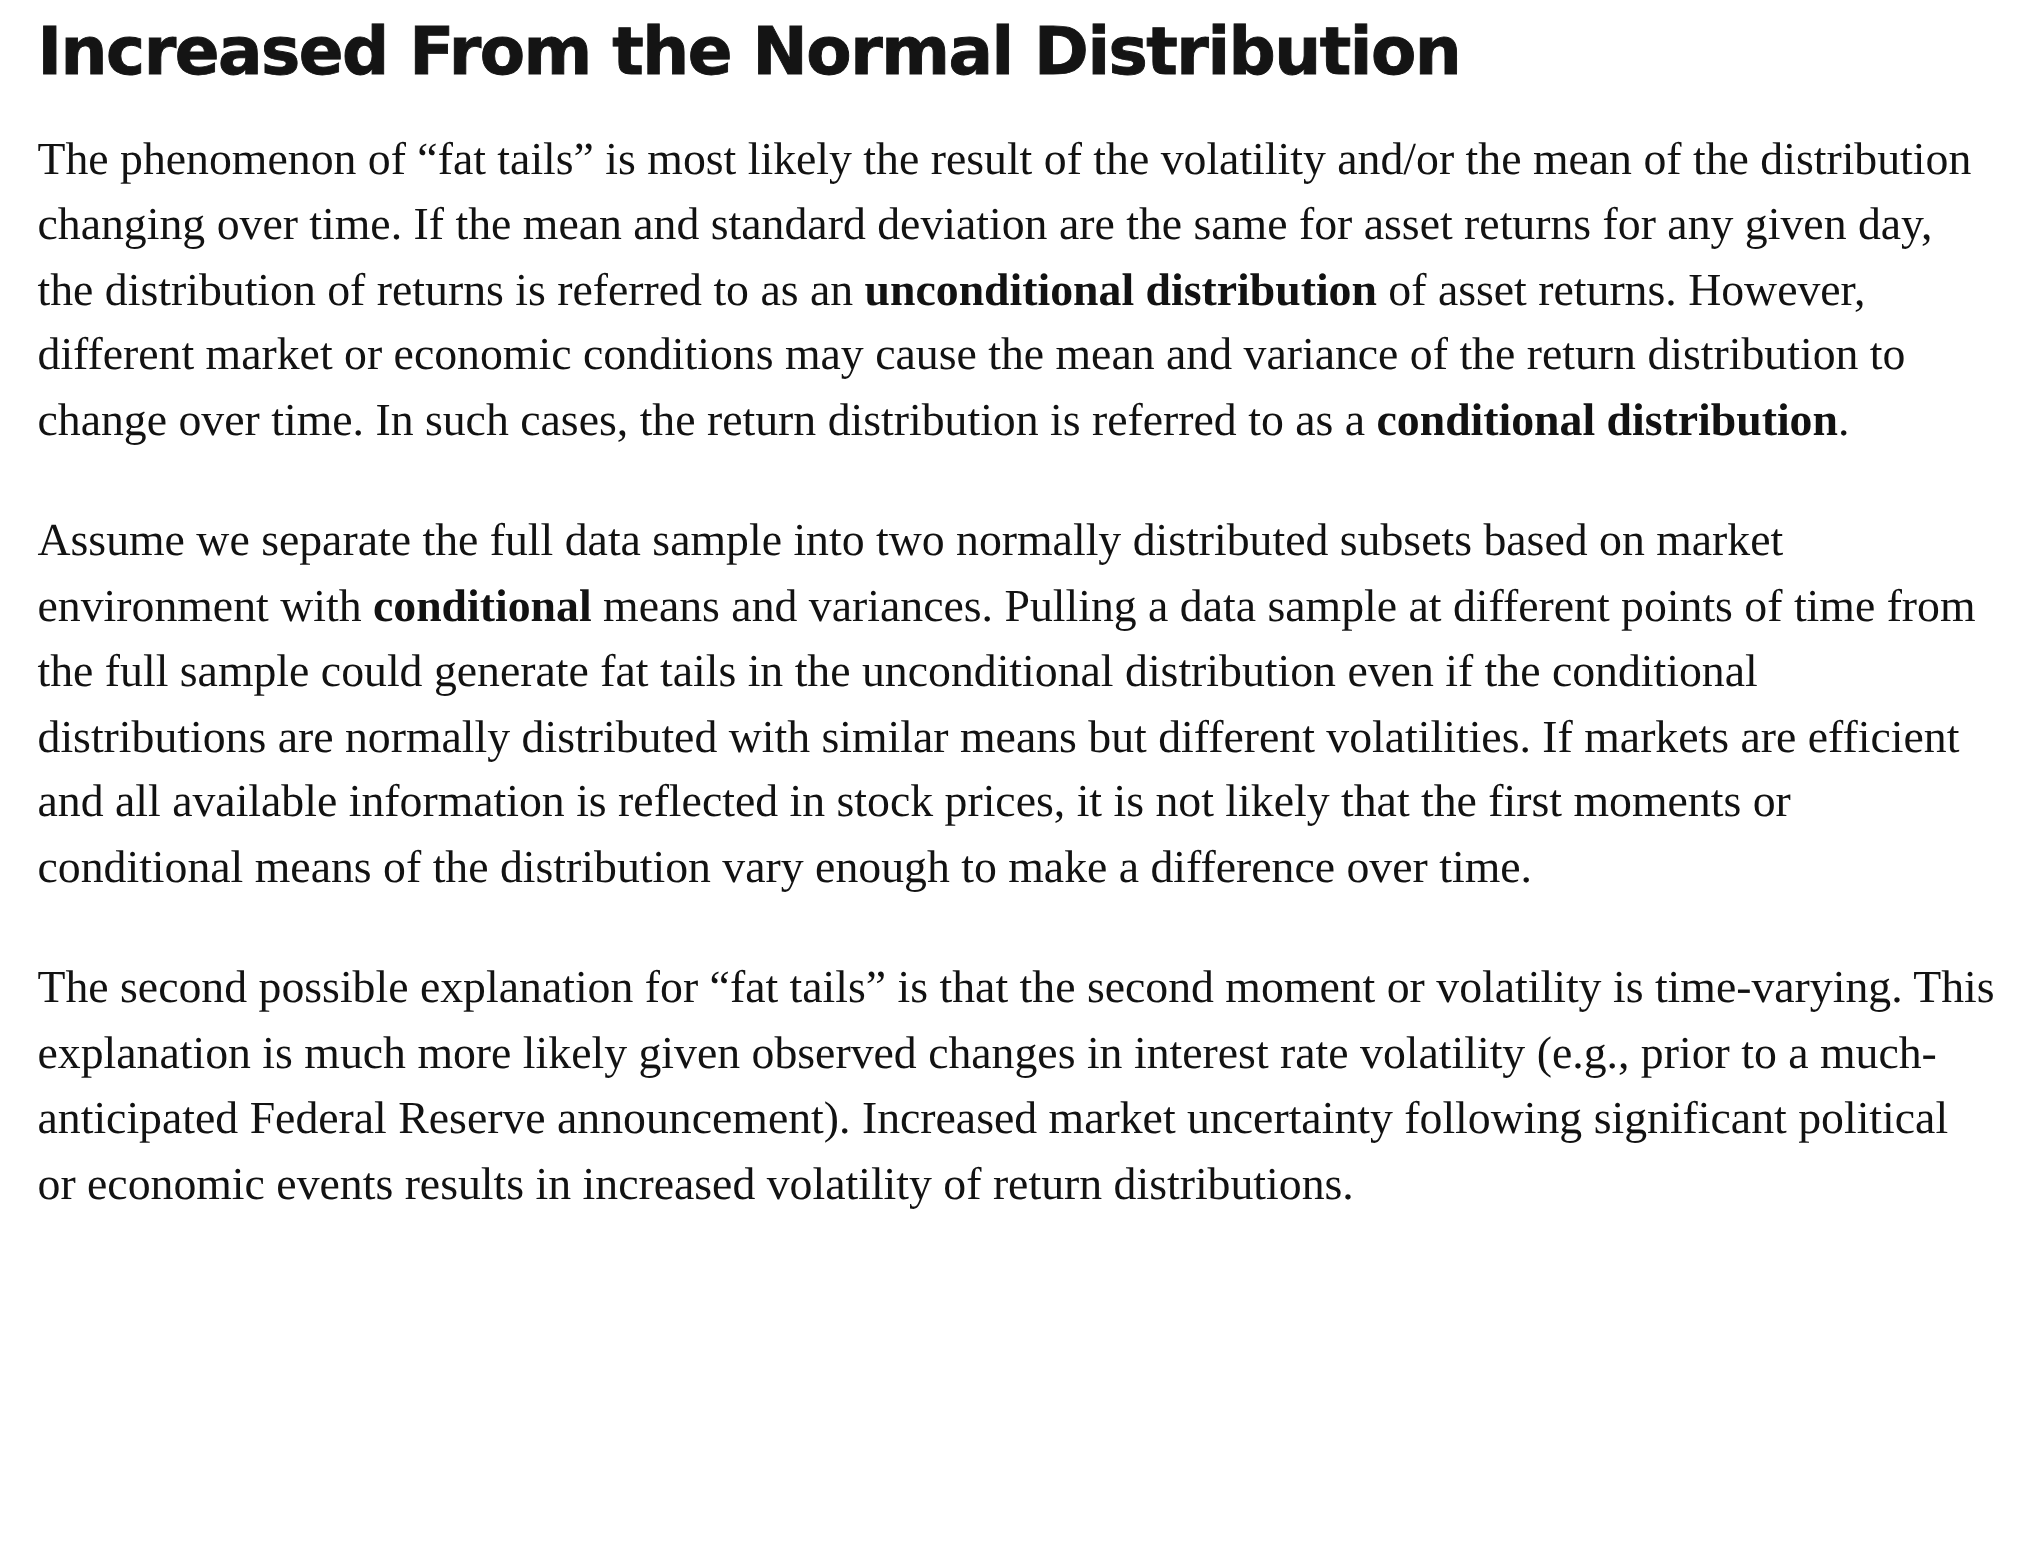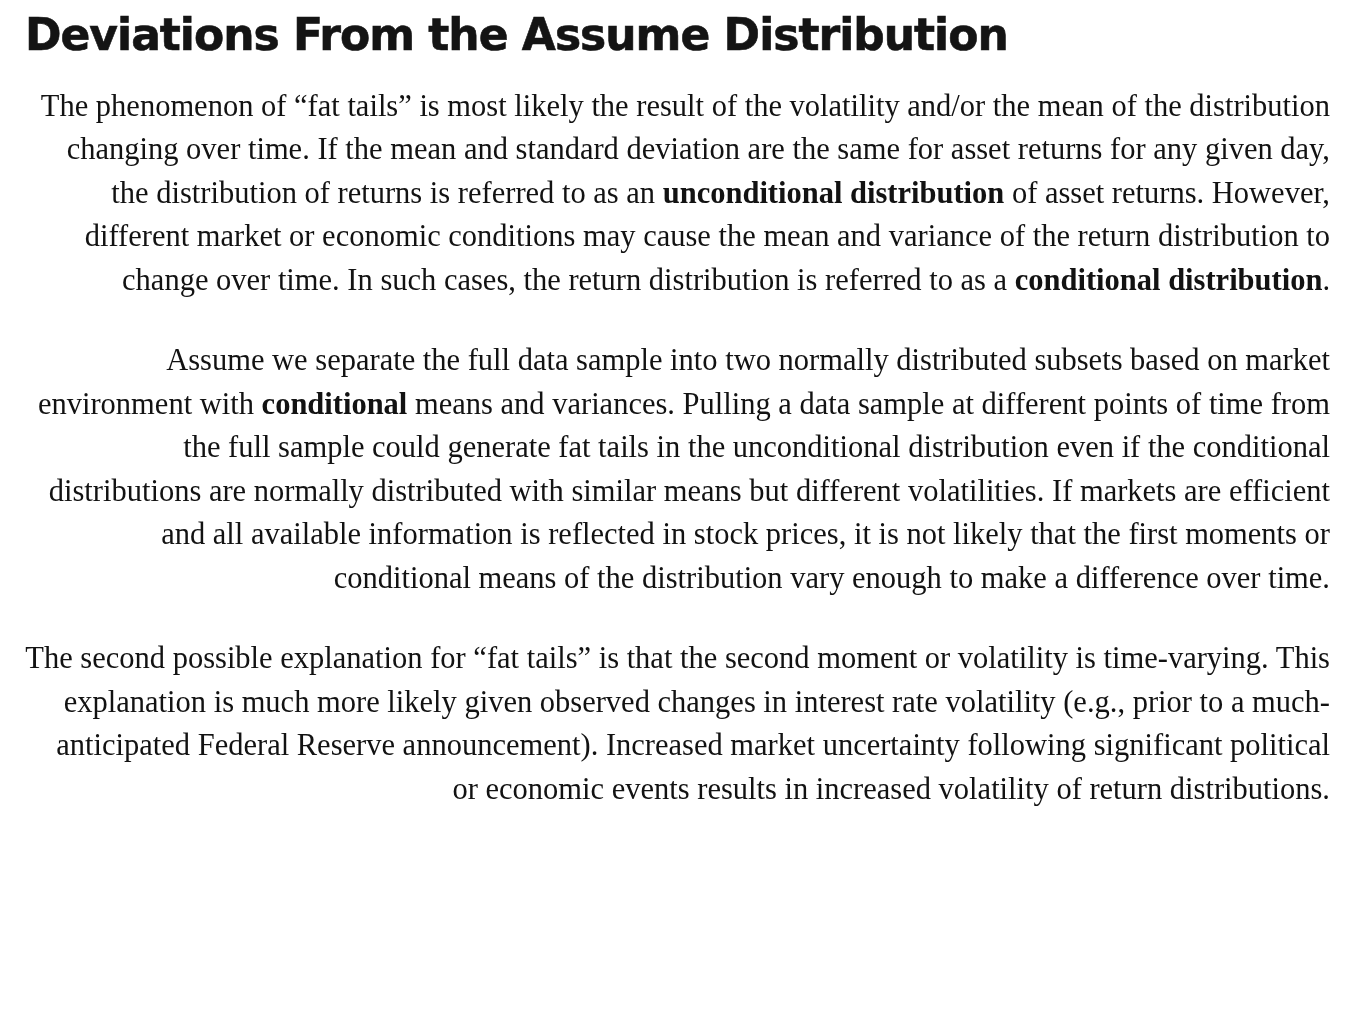--- a/index.html
+++ b/index.html
@@ -28,32 +28,32 @@
     margin: 0 0 24px 0;
   }
   .body-text {
     font-family: "Liberation Serif", "DejaVu Serif", serif;
     font-size: 30.5px;
     line-height: 43.5px;
     color: #121212;
   }
   .body-text p {
     margin: 0 0 37px 0;
-    text-align: right;
+    text-align: left;
   }
   .bold {
     font-weight: bold;
   }
 </style>
 </head>
 <body>
 
 <div class="page">
 
-  <h1 class="doc-title">Deviations From the Assume Distribution</h1>
+  <h1 class="doc-title">Increased From the Normal Distribution</h1>
 
   <div class="body-text">
 
     <p>
       <span>The phenomenon of “fat tails” is most likely the result of the volatility and/or the mean of the distribution changing over time. If the mean and standard deviation are the same for asset returns for any given day, the distribution of returns is referred to as an </span><span class="bold">unconditional distribution</span><span> of asset returns. However, different market or economic conditions may cause the mean and variance of the return distribution to change over time. In such cases, the return distribution is referred to as a </span><span class="bold">conditional distribution</span><span>.</span>
     </p>
 
     <p>
       <span>Assume we separate the full data sample into two normally distributed subsets based on market environment with </span><span class="bold">conditional</span><span> means and variances. Pulling a data sample at different points of time from the full sample could generate fat tails in the unconditional distribution even if the conditional distributions are normally distributed with similar means but different volatilities. If markets are efficient and all available information is reflected in stock prices, it is not likely that the first moments or conditional means of the distribution vary enough to make a difference over time.</span>
     </p>

